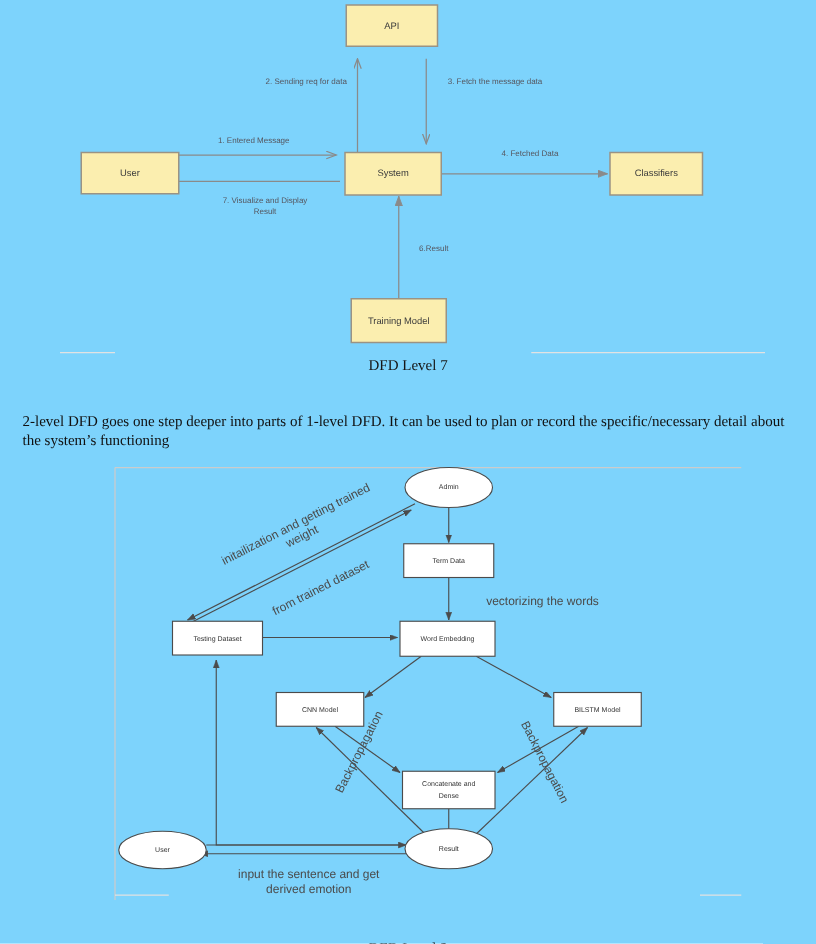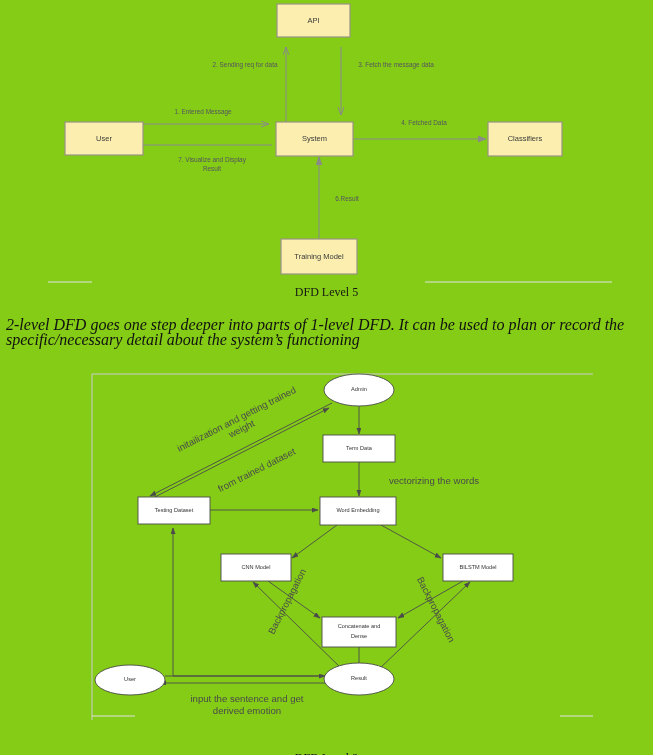--- a/index.html
+++ b/index.html
@@ -12,21 +12,21 @@
     width: 653px;
     height: 755px;
     position: relative;
     font-family: "Liberation Sans", sans-serif;
     overflow: hidden;
   }
   .page {
     position: relative;
     width: 653px;
     height: 755px;
-    background: #84cc16;
+    background: #7dd3fc;
   }
   
   #dfd1-figure {
     position: absolute;
     left: 0;
     top: 0;
     width: 653px;
     height: 310px;
   }
   #dfd1-svg, #dfd2-svg { display: block; }
@@ -77,24 +77,23 @@
   #section-heading {
     font-size: 12px;
     font-style: italic;
     font-weight: bold;
     margin: 0 0 1px 0;
     letter-spacing: 0.1px;
   }
   #section-heading .num { font-style: italic; }
   #section-heading .ttl { margin-left: 14px; }
   #section-paragraph {
-    font-size: 16px;
+    font-size: 12px;
     line-height: 14.5px;
-    margin: 0;
-    font-style: italic;
+    margin: 12px;
   }
 
   
   #dfd2-figure {
     position: absolute;
     left: 0;
     top: 368px;
     width: 653px;
     height: 362px;
   }
@@ -194,21 +193,21 @@
         <text class="node-label-1" x="525" y="139">Classifiers</text>
       </g>
 
       <g>
         <rect class="node-box-1" x="281" y="239" width="76" height="35"></rect>
         <text class="node-label-1" x="319" y="257">Training Model</text>
       </g>
     </svg>
   </div>
 
-  <div class="caption" id="dfd1-caption">DFD Level 5</div>
+  <div class="caption" id="dfd1-caption">DFD Level 7</div>
 
   <div id="text-block">
     <p id="section-paragraph">2-level DFD goes one step deeper into parts of 1-level DFD. It can be used to plan or record the specific/necessary detail about the system’s functioning</p>
   </div>
 
   <div id="dfd2-figure">
     <svg id="dfd2-svg" width="653" height="362" viewBox="0 0 653 362" xmlns="http://www.w3.org/2000/svg">
       <defs>
         <marker id="arr2" markerWidth="8" markerHeight="8" refX="7" refY="2.6" orient="auto" markerUnits="strokeWidth">
           <path d="M0,0 L7,2.6 L0,5.2 z" fill="#4b4b4b" stroke="#4b4b4b" stroke-width="0.5"></path>

